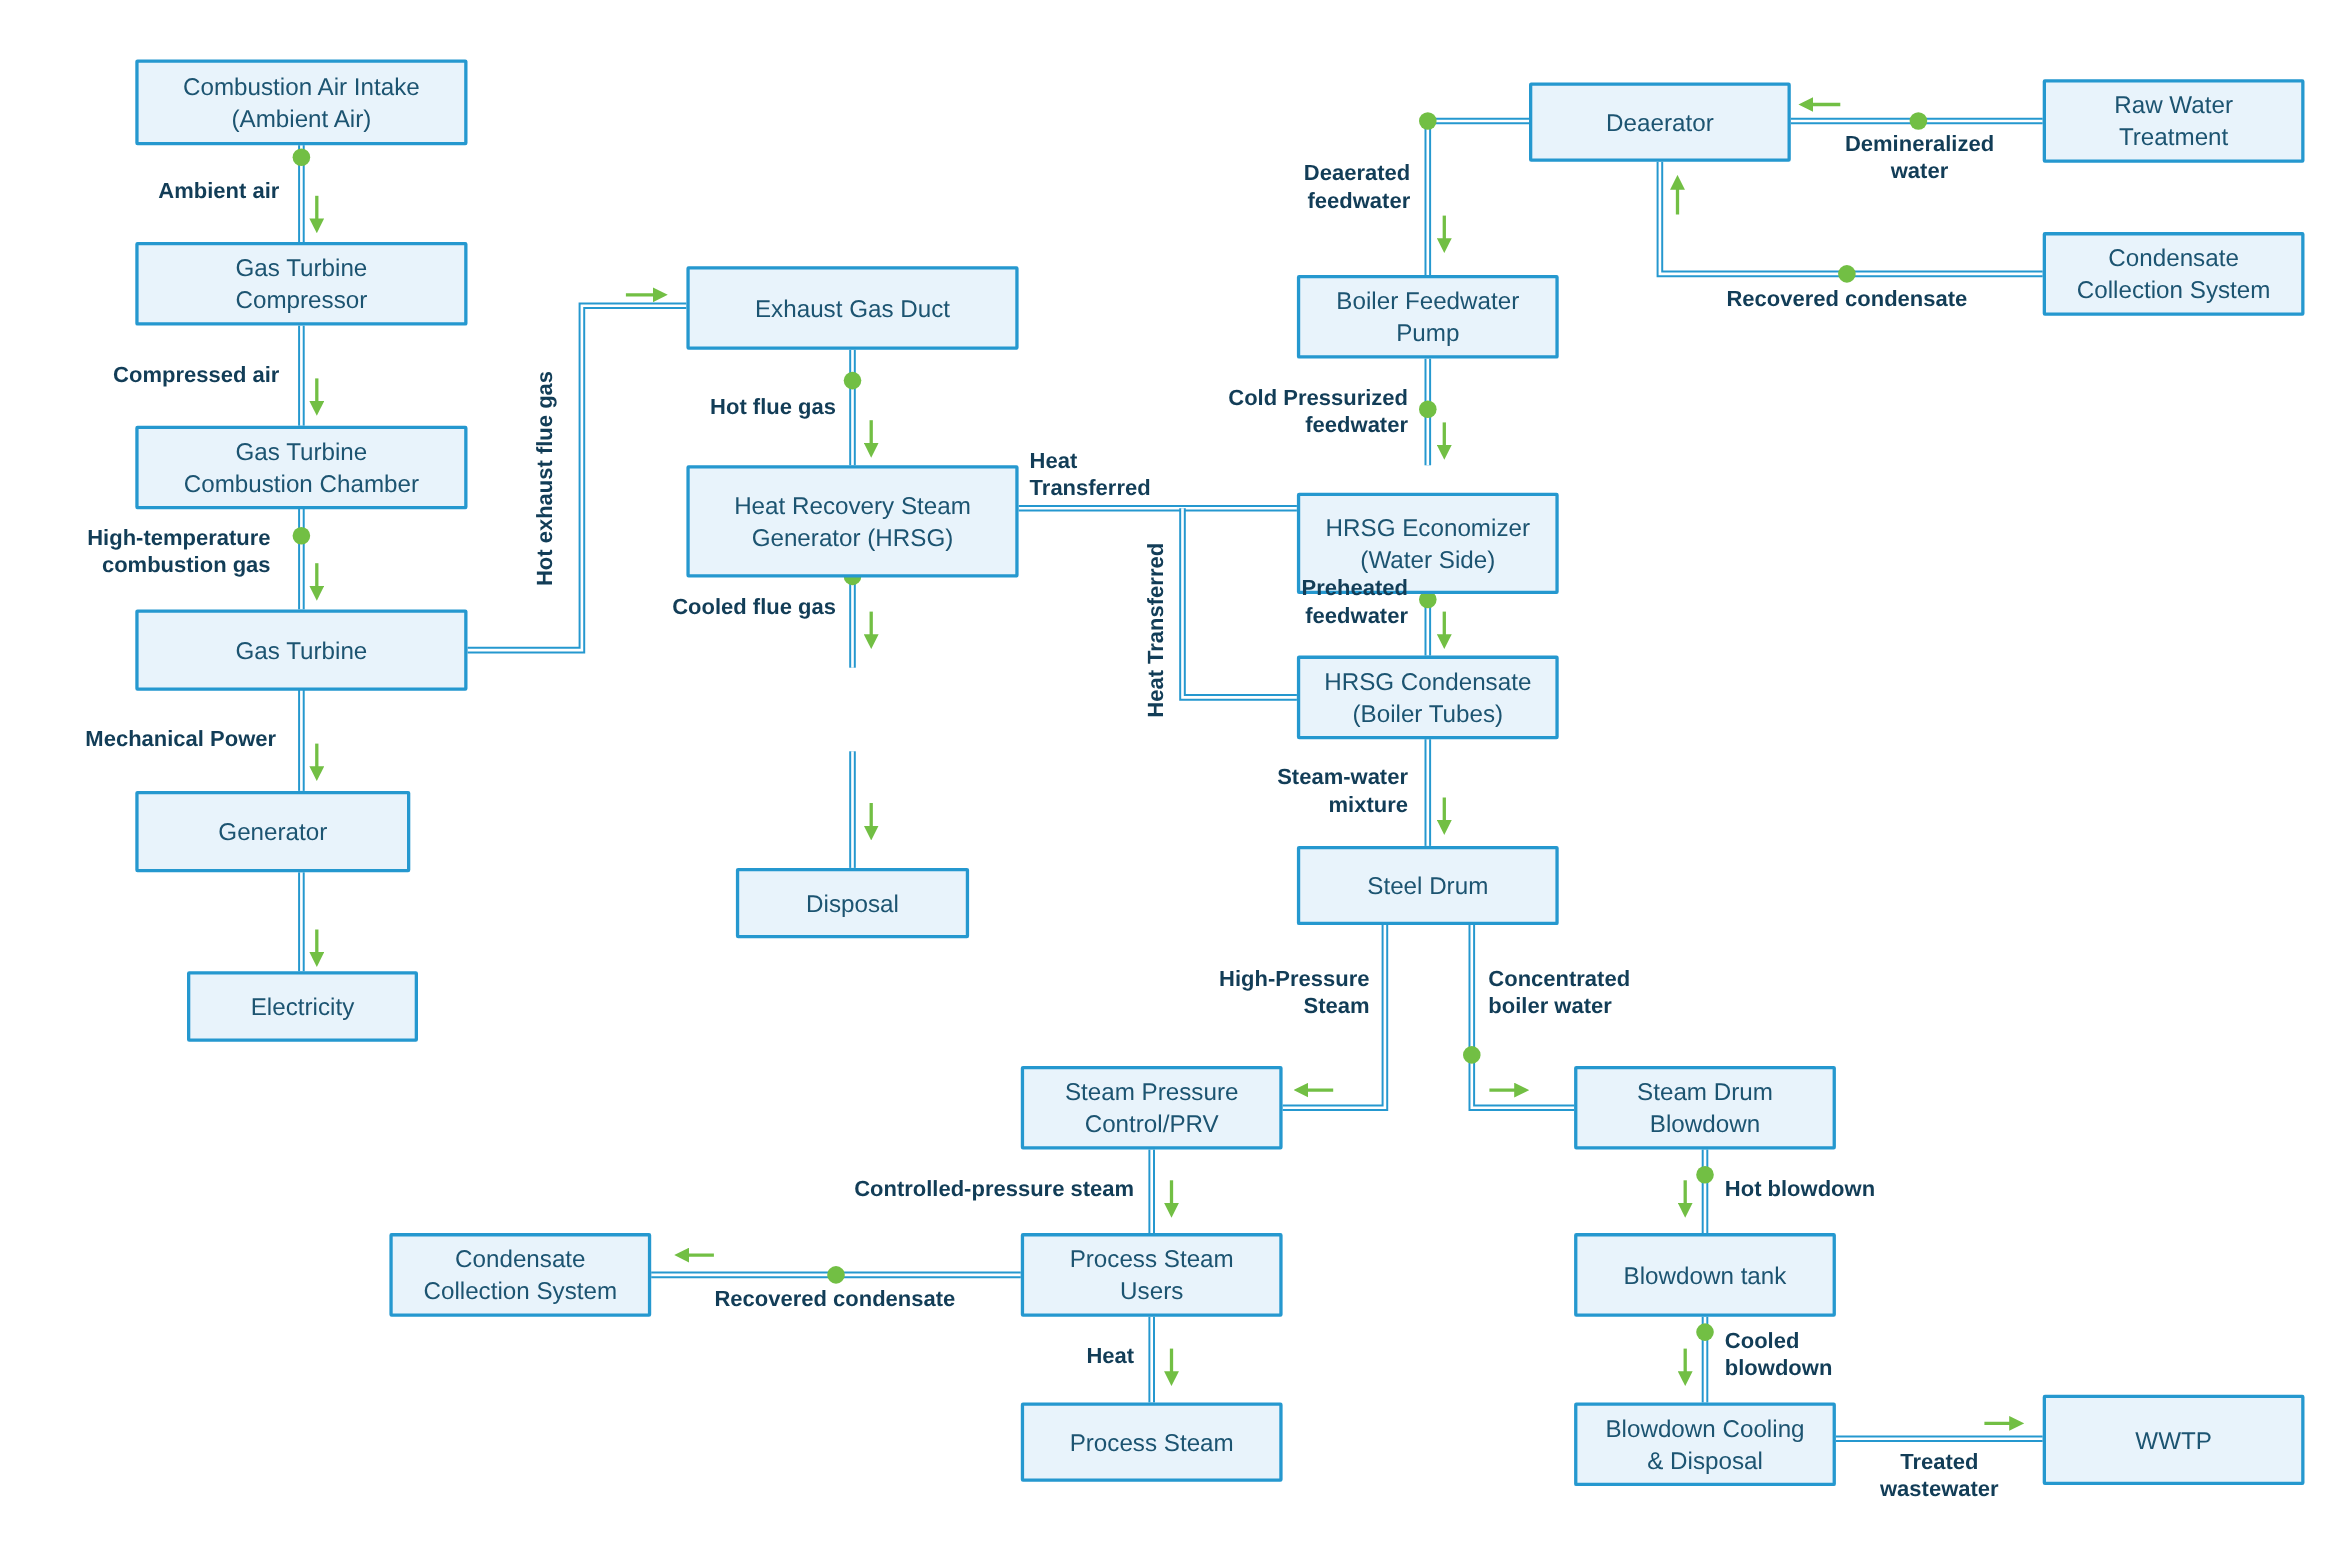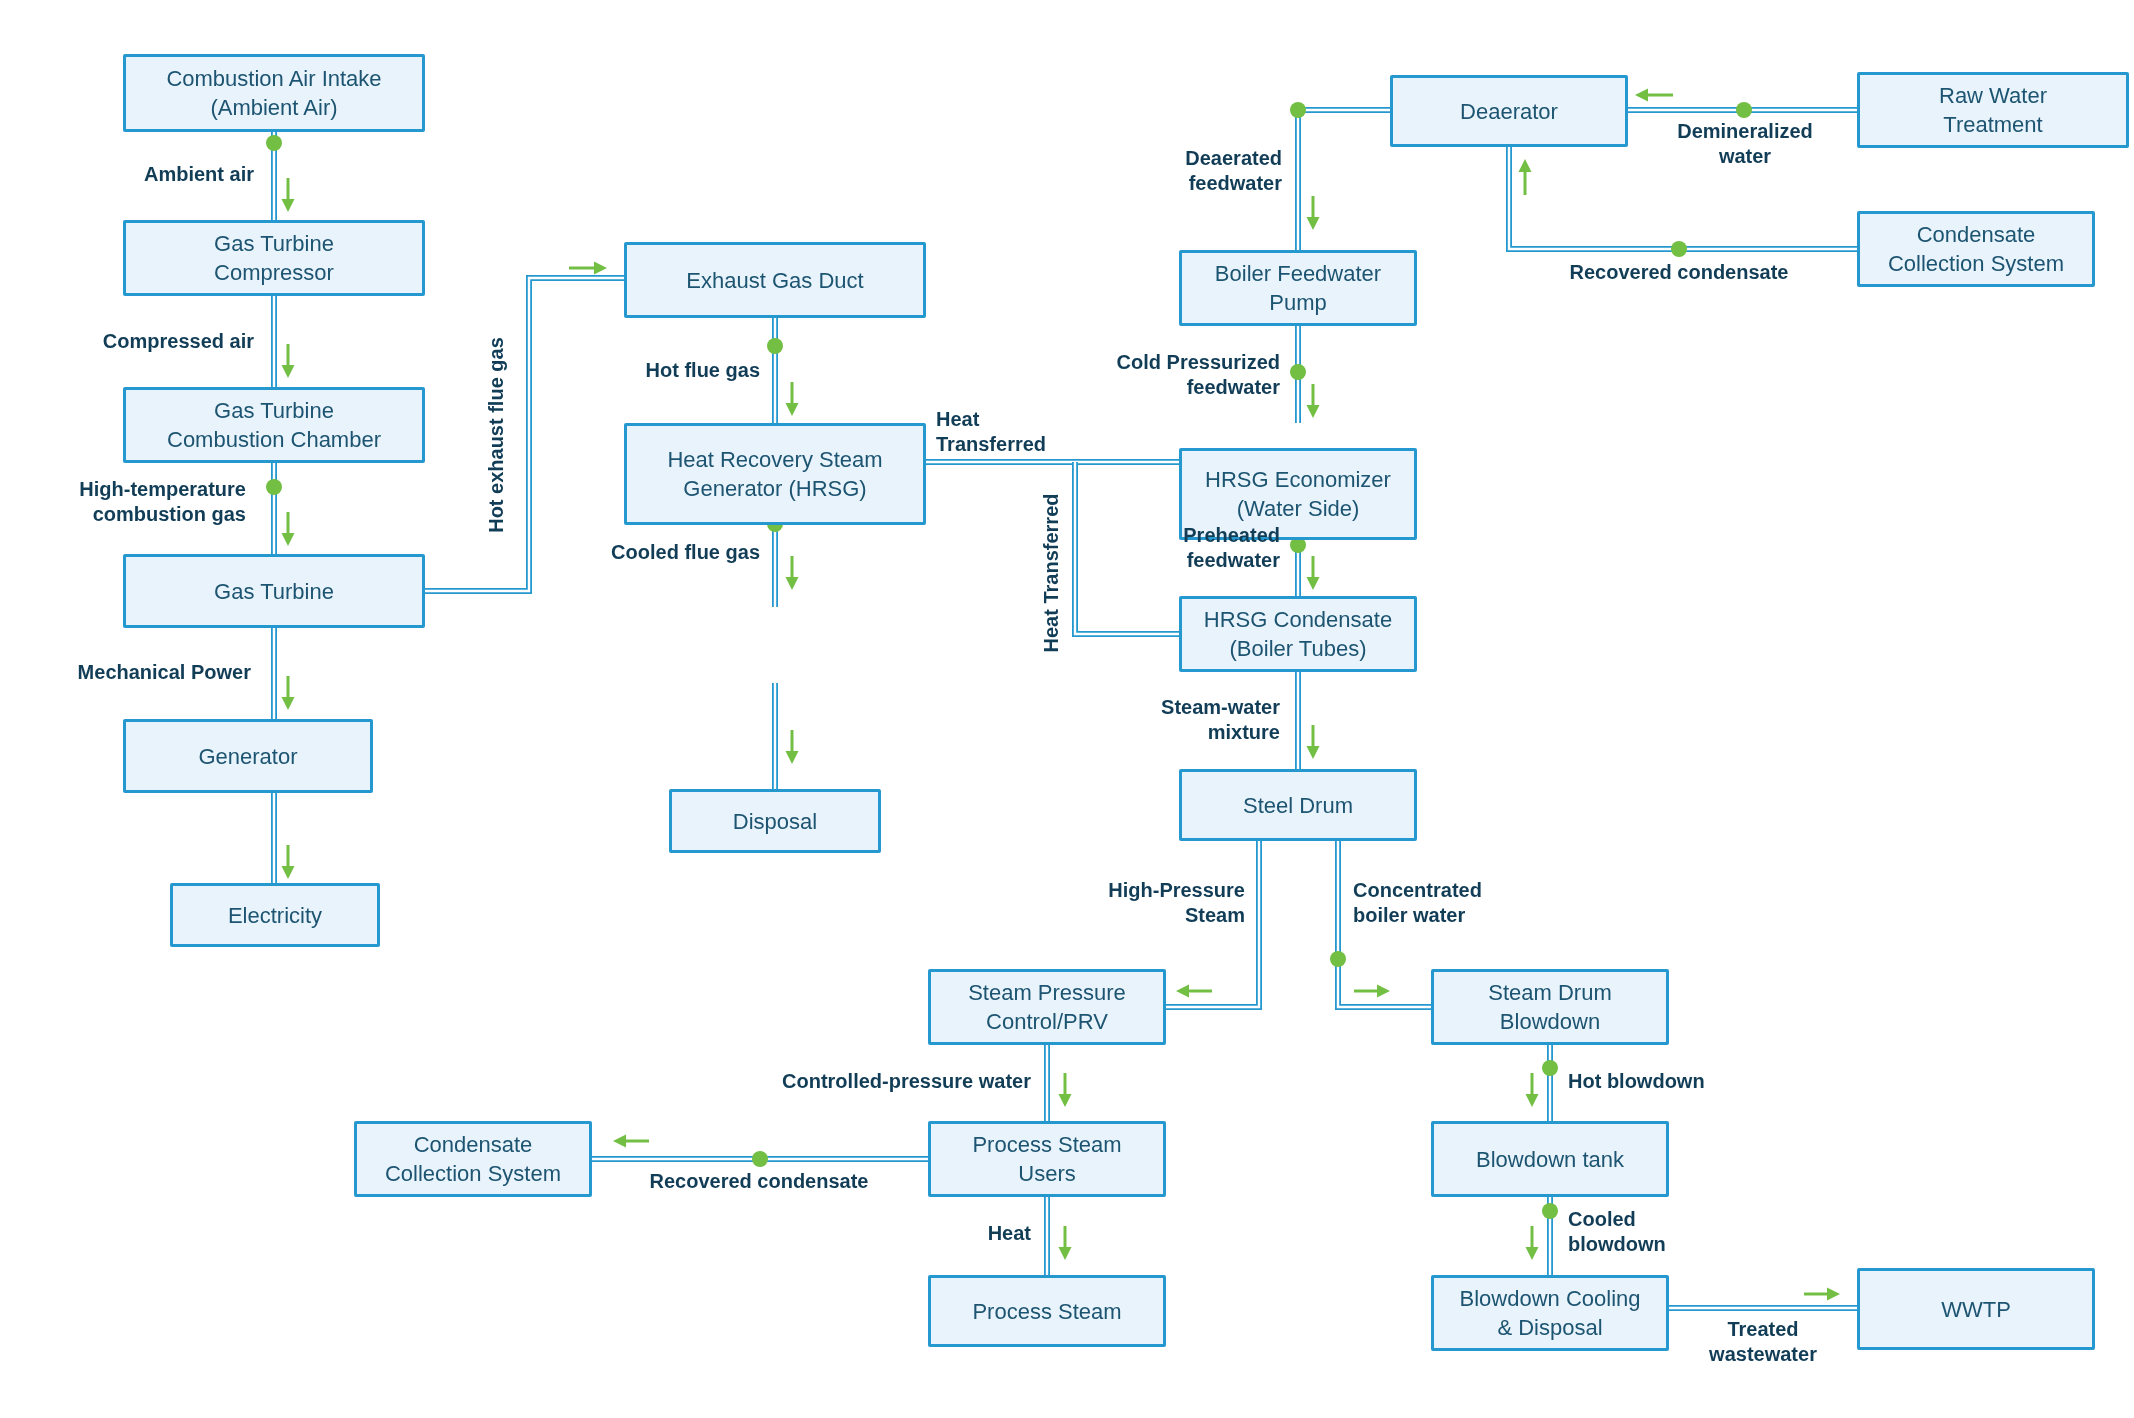--- a/index.html
+++ b/index.html
@@ -179,21 +179,21 @@
   <div class="node" style="left:107px;top:387px;width:302px;height:76px">Gas Turbine
 Combustion Chamber</div>
   <div class="node" style="left:107px;top:554px;width:302px;height:74px">Gas Turbine</div>
   <div class="node" style="left:107px;top:719px;width:250px;height:74px">Generator</div>
   <div class="node" style="left:154px;top:883px;width:210px;height:64px">Electricity</div>
   <div class="node" style="left:608px;top:242px;width:302px;height:76px">Exhaust Gas Duct</div>
   <div class="node" style="left:608px;top:423px;width:302px;height:102px">Heat Recovery Steam
 Generator (HRSG)</div>
   <div class="node" style="left:653px;top:789px;width:212px;height:64px">Disposal</div>
   <div class="node" style="left:1374px;top:75px;width:238px;height:72px">Deaerator</div>
-  <div class="node" style="left:1841px;top:72px;width:272px;height:76px">Raw Water
+  <div class="node" style="left:1841px;top:72px;width:238px;height:76px">Raw Water
 Treatment</div>
   <div class="node" style="left:1841px;top:211px;width:238px;height:76px">Condensate
 Collection System</div>
   <div class="node" style="left:1163px;top:250px;width:238px;height:76px">Boiler Feedwater
 Pump</div>
   <div class="node" style="left:1163px;top:448px;width:238px;height:92px">HRSG Economizer
 (Water Side)</div>
   <div class="node" style="left:1163px;top:596px;width:238px;height:76px">HRSG Condensate
 (Boiler Tubes)</div>
   <div class="node" style="left:1163px;top:769px;width:238px;height:72px">Steel Drum</div>
@@ -230,21 +230,21 @@
   <div class="flabel" style="left:1074px;top:350px;width:190px;text-align:right">Cold Pressurized
 feedwater</div>
   <div class="flabel" style="left:1094px;top:523px;width:170px;text-align:right">Preheated
 feedwater</div>
   <div class="flabel" style="left:1084px;top:695px;width:180px;text-align:right">Steam-water
 mixture</div>
   <div class="flabel" style="left:1049px;top:878px;width:180px;text-align:right">High-Pressure
 Steam</div>
   <div class="flabel" style="left:1337px;top:878px;width:190px;text-align:left">Concentrated
 boiler water</div>
-  <div class="flabel" style="left:695px;top:1069px;width:320px;text-align:right">Controlled-pressure water</div>
+  <div class="flabel" style="left:695px;top:1069px;width:320px;text-align:right">Controlled-pressure steam</div>
   <div class="flabel" style="left:603px;top:1169px;width:280px;text-align:center">Recovered condensate</div>
   <div class="flabel" style="left:915px;top:1221px;width:100px;text-align:right">Heat</div>
   <div class="flabel" style="left:1552px;top:1069px;width:230px;text-align:left">Hot blowdown</div>
   <div class="flabel" style="left:1552px;top:1207px;width:140px;text-align:left">Cooled
 blowdown</div>
   <div class="flabel" style="left:1662px;top:1317px;width:170px;text-align:center">Treated
 wastewater</div>
 
 </div>
 

